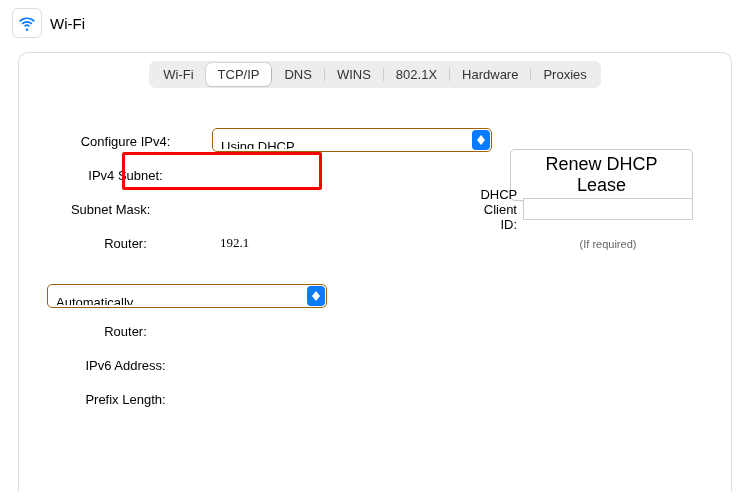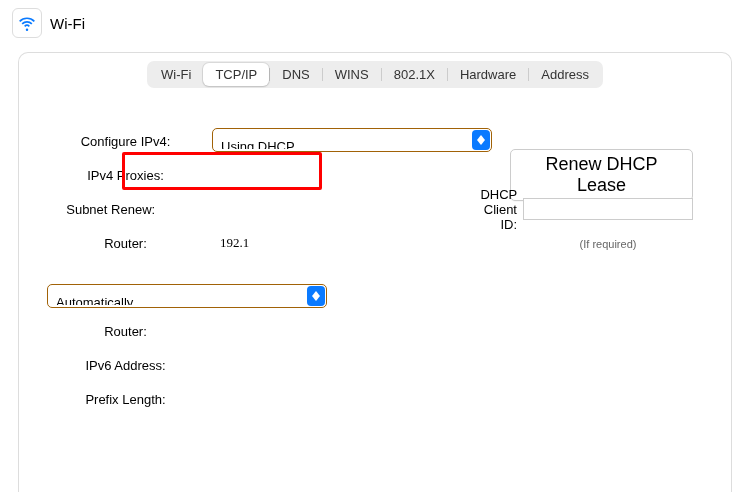--- a/index.html
+++ b/index.html
@@ -200,21 +200,21 @@
       <div class="seg active">TCP/IP</div>
       <div class="seg-sep"></div>
       <div class="seg">DNS</div>
       <div class="seg-sep"></div>
       <div class="seg">WINS</div>
       <div class="seg-sep"></div>
       <div class="seg">802.1X</div>
       <div class="seg-sep"></div>
       <div class="seg">Hardware</div>
       <div class="seg-sep"></div>
-      <div class="seg">Address</div>
+      <div class="seg">Proxies</div>
     </div>
   </div>
 
   <div class="form-area">
 
     <div class="row">
       <div class="label-col">Configure IPv4:</div>
       <div class="value-col">
         <div class="select-wrap">
           <select class="mac-select">
@@ -227,32 +227,32 @@
             <svg width="8" height="5" viewBox="0 0 8 5">
                 <path d="M0 0 L4 5 L8 0" fill="#fff"></path>
               </svg>
           </div>
         </div>
       </div>
       <div class="right-col"></div>
     </div>
 
     <div class="row">
-      <div class="label-col">IPv4 Proxies:</div>
+      <div class="label-col">IPv4 Subnet:</div>
       <div class="value-col">
         <span class="value-text"></span>
         <span class="white-box"></span>
       </div>
       <div class="right-col" style="justify-content:flex-end; padding-right:10px;">
         <button class="btn">Renew DHCP Lease</button>
       </div>
     </div>
 
     <div class="row">
-      <div class="label-col">Subnet Renew:</div>
+      <div class="label-col">Subnet Mask:</div>
       <div class="value-col">
         <span class="value-text"></span>
         <span class="white-box"></span>
       </div>
       <div class="right-col" style="justify-content:flex-start; padding-right:10px;">
         <div>
           <div class="dhcp-row">
             <span class="dhcp-label">DHCP Client ID:</span>
             <input type="text" class="text-input" value="" style="">
           </div>

